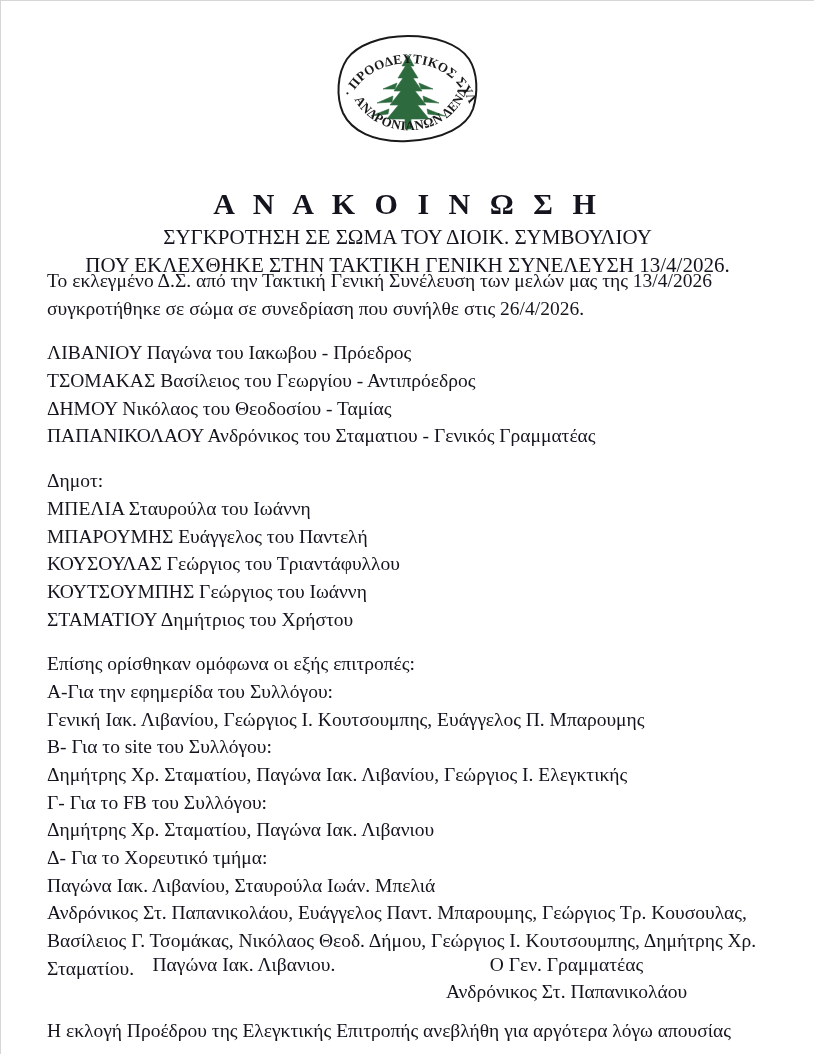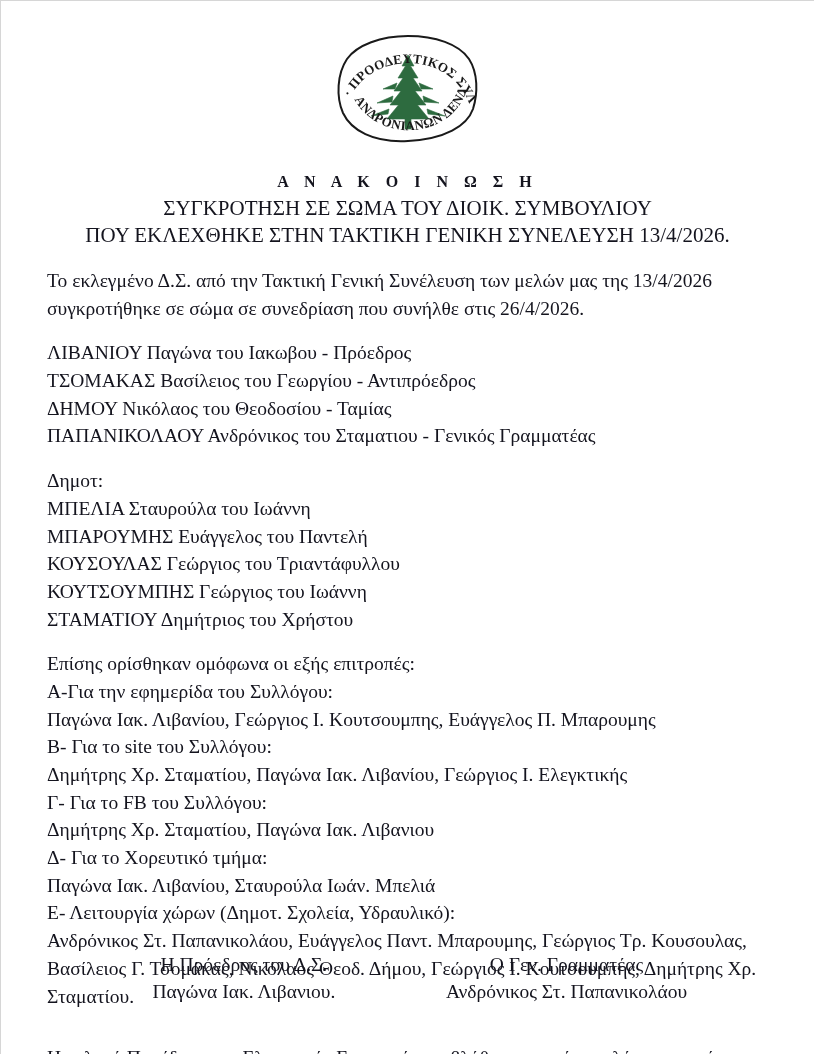--- a/index.html
+++ b/index.html
@@ -38,25 +38,25 @@
 
   
   .heading-block {
     position: absolute;
     left: 46px;
     right: 46px;
     top: 172px;
     text-align: center;
   }
   .doc-title {
-    font-size: 16px;
+    font-size: 30px;
     font-weight: bold;
     letter-spacing: 6px;
     line-height: 1.18;
-    margin: 0 0 3px 0;
+    margin: 13px 0 3px 0;
     white-space: nowrap;
   }
   .doc-subtitle {
     font-size: 21px;
     line-height: 1.30;
     margin: 0;
     white-space: nowrap;
   }
 
   
@@ -164,48 +164,46 @@
       <span class="line">ΜΠΑΡΟΥΜΗΣ Ευάγγελος του Παντελή</span>
       <span class="line">ΚΟΥΣΟΥΛΑΣ Γεώργιος του Τριαντάφυλλου</span>
       <span class="line">ΚΟΥΤΣΟΥΜΠΗΣ Γεώργιος του Ιωάννη</span>
       <span class="line">ΣΤΑΜΑΤΙΟΥ Δημήτριος του Χρήστου</span>
     </div>
 
     <div class="para">
       <span class="line">Επίσης ορίσθηκαν ομόφωνα οι εξής επιτροπές:</span>
 
       <span class="line">Α-Για την εφημερίδα του Συλλόγου:</span>
-      <span class="line">Παγώνα Ιακ. Λιβανίου, Γεώργιος Ι. Κουτσουμπης, Ευάγγελος Π. Μπαρουμης</span>
+      <span class="line">Γενική Ιακ. Λιβανίου, Γεώργιος Ι. Κουτσουμπης, Ευάγγελος Π. Μπαρουμης</span>
 
       <span class="line">Β- Για το site του Συλλόγου:</span>
       <span class="line">Δημήτρης Χρ. Σταματίου, Παγώνα Ιακ. Λιβανίου, Γεώργιος Ι. Ελεγκτικής</span>
 
       <span class="line">Γ- Για το FB του Συλλόγου:</span>
       <span class="line">Δημήτρης Χρ. Σταματίου, Παγώνα Ιακ. Λιβανιου</span>
 
       <span class="line">Δ- Για το Χορευτικό τμήμα:</span>
       <span class="line">Παγώνα Ιακ. Λιβανίου, Σταυρούλα Ιωάν. Μπελιά</span>
 
-      <span class="line">Ε- Λειτουργία χώρων (Δημοτ. Σχολεία, Υδραυλικό):</span>
       <span class="line">Ανδρόνικος Στ. Παπανικολάου, Ευάγγελος Παντ. Μπαρουμης, Γεώργιος Τρ. Κουσουλας,</span>
       <span class="line">Βασίλειος Γ. Τσομάκας, Νικόλαος Θεοδ. Δήμου, Γεώργιος Ι. Κουτσουμπης, Δημήτρης Χρ.</span>
       <span class="line">Σταματίου.</span>
     </div>
 
     <div class="spacer-sm"></div>
 
     <div class="para tight">
       <span class="line">Η εκλογή Προέδρου της Ελεγκτικής Επιτροπής ανεβλήθη για αργότερα λόγω απουσίας</span>
 
     </div>
   </div>
 
   <div class="sign-block">
     <div class="sign-col">
-      <span class="line">Η Πρόεδρος του Δ.Σ.</span>
       <span class="line">Παγώνα Ιακ. Λιβανιου.</span>
     </div>
     <div class="sign-col">
       <span class="line">Ο Γεν. Γραμματέας</span>
       <span class="line">Ανδρόνικος Στ. Παπανικολάου</span>
     </div>
   </div>
 
 </div>
 

